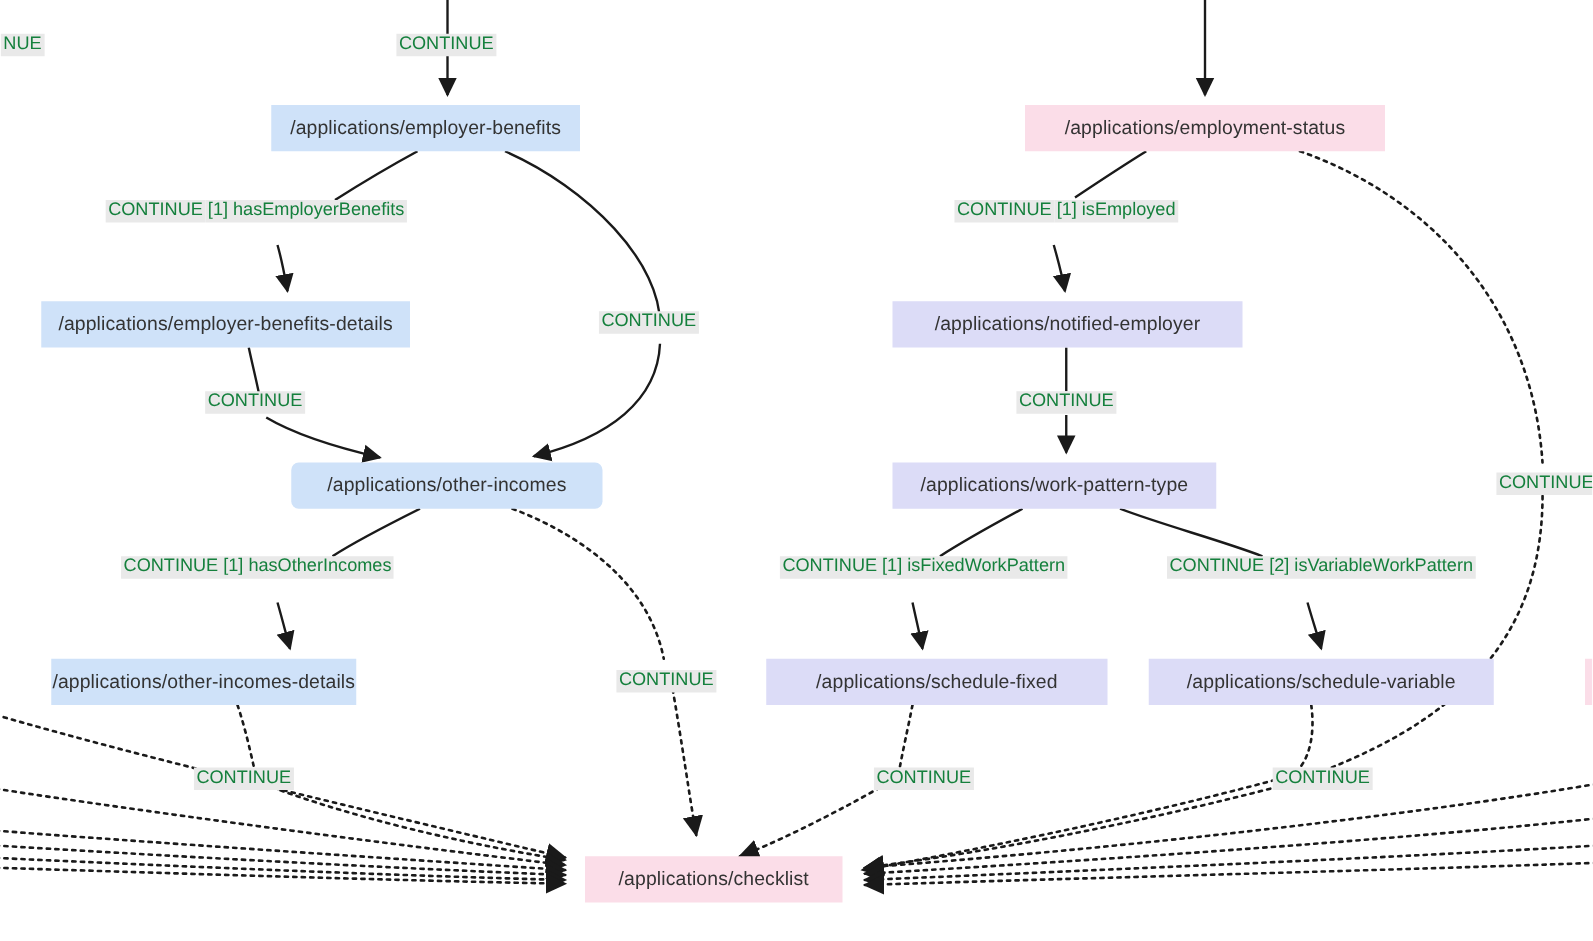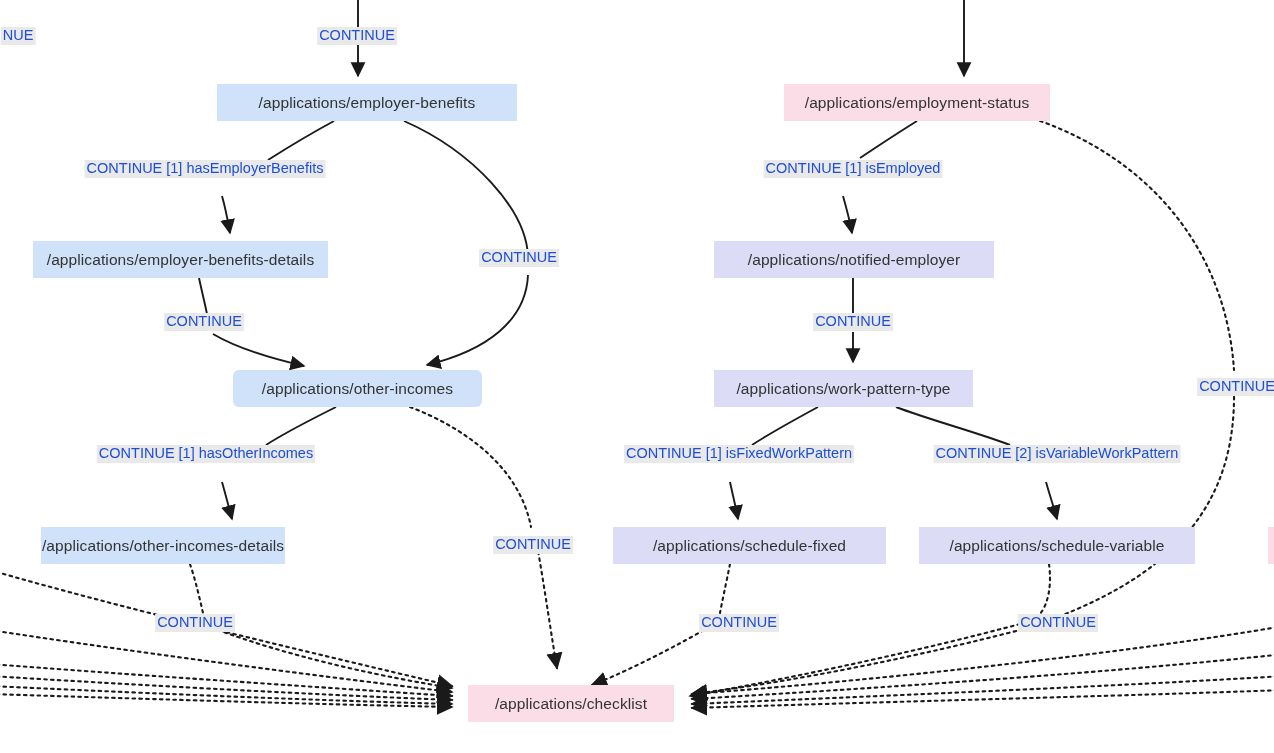--- a/index.html
+++ b/index.html
@@ -35,21 +35,21 @@
     letter-spacing: 0.1px;
     white-space: nowrap;
     z-index: 5;
   }
   .node.blue   { background: #cfe2f9; }
   .node.purple { background: #dcdcf7; }
   .node.pink   { background: #fbdde8; }
   .elabel {
     position: absolute;
     background: #e9e9e9;
-    color: #1d4ed8;
+    color: #15803d;
     font-size: 14.5px;
     line-height: 1.22;
     padding: 0px 2px;
     white-space: nowrap;
     z-index: 6;
     transform: translateX(-50%);
     text-align: center;
   }
   .elabel .ln { display: block; }
   .elabel .ln + .ln { margin-top: 3px; }
@@ -125,24 +125,24 @@
       <path d="M-10,686 C120,692 300,700 452,704" marker-end="url(#ahd)"></path>
       <path d="M-10,694 C120,698 300,704 452,707" marker-end="url(#ahd)"></path>
 
       <path d="M1284,626 C1120,654 880,680 692,694" marker-end="url(#ahd)"></path>
       <path d="M1284,654 C1120,672 880,688 692,699" marker-end="url(#ahd)"></path>
       <path d="M1284,676 C1120,686 880,696 692,704" marker-end="url(#ahd)"></path>
       <path d="M1284,690 C1120,696 880,702 692,708" marker-end="url(#ahd)"></path>
     </g>
   </svg>
 
-  <div class="node blue" style="left:217px; top:84px;  width:300px; height:37px;">
+  <div class="node blue" style="left:217px; top:84px;  width:247px; height:37px;">
       <span>/applications/employer-benefits</span>
     </div>
-  <div class="node pink" style="left:784px; top:84px;  width:266px; height:37px;">
+  <div class="node pink" style="left:820px; top:84px;  width:288px; height:37px;">
       <span>/applications/employment-status</span>
     </div>
   <div class="node blue" style="left:33px;  top:241px; width:295px; height:37px;">
       <span>/applications/employer-benefits-details</span>
     </div>
   <div class="node purple" style="left:714px; top:241px; width:280px; height:37px;">
       <span>/applications/notified-employer</span>
     </div>
   <div class="node blue" style="left:233px; top:370px; width:249px; height:37px;border-radius:6px;">
       <span>/applications/other-incomes</span>

